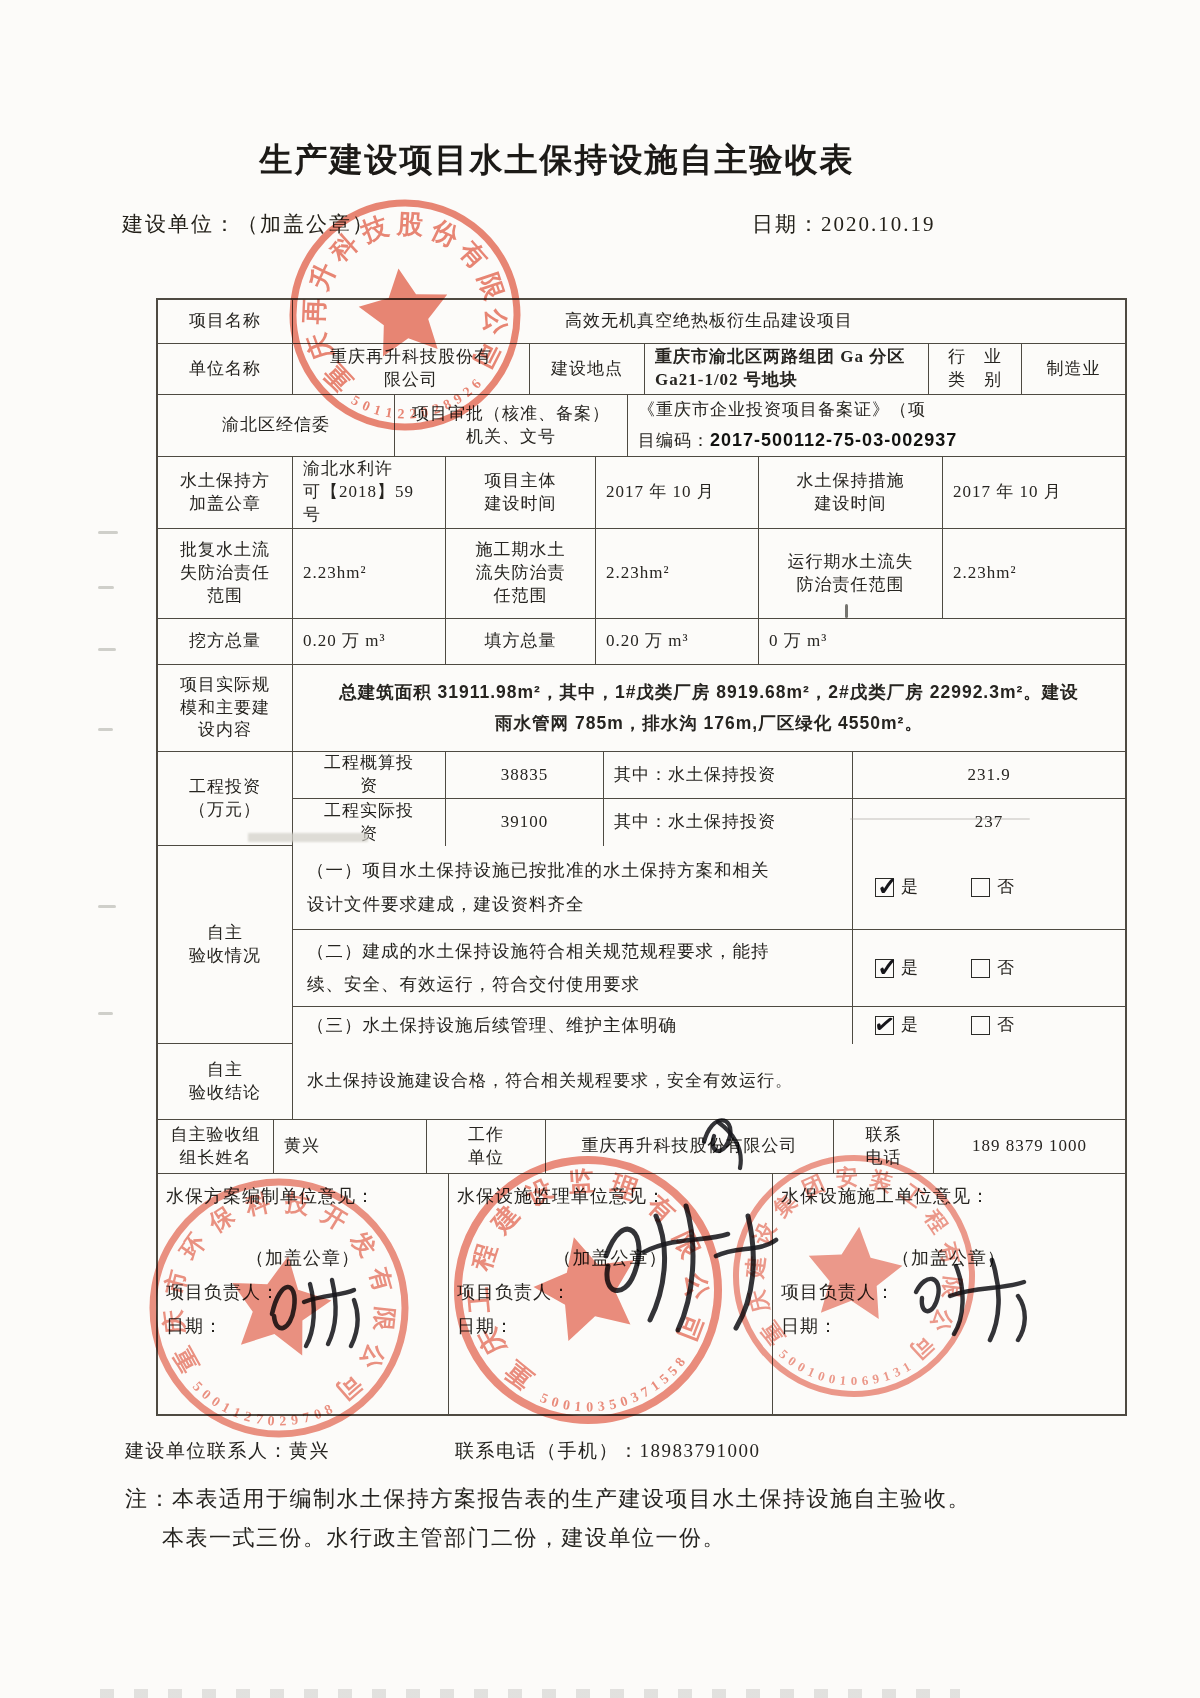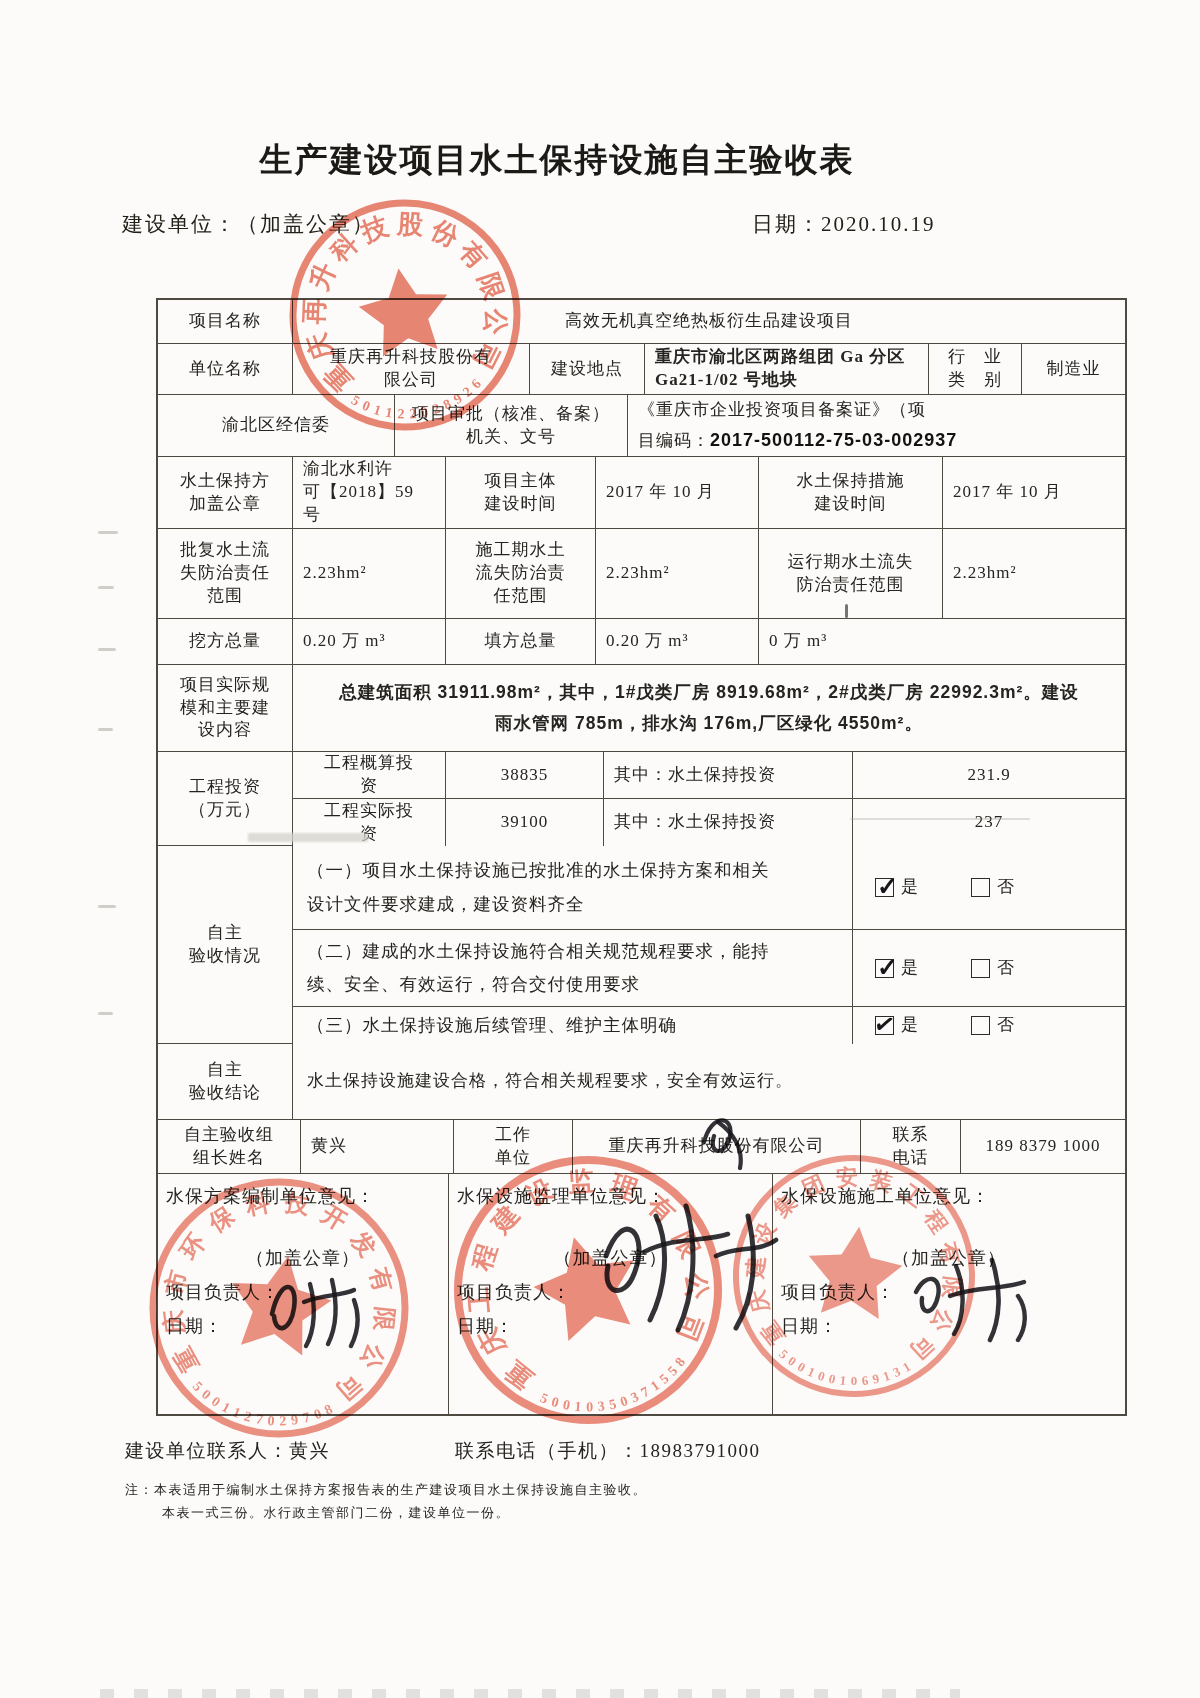--- a/index.html
+++ b/index.html
@@ -38,21 +38,21 @@
 
   .seal-col{box-sizing:border-box;border-right:1.6px solid var(--line);position:relative;font-size:18px;letter-spacing:1px;}
   .seal-col.last{border-right:none;}
   .op-label{position:absolute;top:10px;left:8px;}
   .seal-note{position:absolute;top:72px;left:0;width:100%;text-align:center;}
   .mgr{position:absolute;top:106px;left:8px;}
   .dt{position:absolute;top:140px;left:8px;}
 
   .contact-line{position:absolute;left:125px;top:1438px;width:940px;font-size:19px;letter-spacing:1.5px;}
   .contact-line .ph{position:absolute;left:330px;top:0;}
-  .notes{position:absolute;left:125px;top:1480px;font-size:13px;letter-spacing:1.5px;line-height:1.75;font-family:Liberation Mono, monospace;}
+  .notes{position:absolute;left:125px;top:1480px;font-size:22px;letter-spacing:1.5px;line-height:1.75;}
   .notes .n2{margin-left:37px;}
 
   .stamp{position:absolute;mix-blend-mode:multiply;pointer-events:none;}
   .sig{position:absolute;mix-blend-mode:multiply;}
   .sig path{fill:none;stroke:#17171c;stroke-linecap:round;stroke-linejoin:round;opacity:.88;}
   .artifact{position:absolute;background:#9a9891;opacity:.45;border-radius:2px;}
   .smudge{position:absolute;background:#d4d2cb;opacity:.75;filter:blur(1px);}
   .bottom-ghost{position:absolute;left:100px;top:1689px;width:860px;height:9px;opacity:.18;
     background:repeating-linear-gradient(90deg,#6a6a66 0 14px,transparent 14px 34px);}
 </style>
@@ -191,21 +191,21 @@
       </div>
     </div>
 
     <div class="trow" style="height:76px">
       <div class="cell" style="width:135px">自主
 验收结论</div>
       <div class="cell last va-left" style="flex:1;padding-left:14px">水土保持设施建设合格，符合相关规程要求，安全有效运行。</div>
     </div>
 
     <div class="trow" style="height:54px">
-      <div class="cell" style="width:143px">自主验收组
+      <div class="cell" style="width:116px">自主验收组
 组长姓名</div>
       <div class="cell va-left" style="width:153px">黄兴</div>
       <div class="cell" style="width:119px">工作
 单位</div>
       <div class="cell" style="width:288px">重庆再升科技股份有限公司</div>
       <div class="cell" style="width:100px">联系
 电话</div>
       <div class="cell last" style="flex:1">189 8379 1000</div>
     </div>
 

